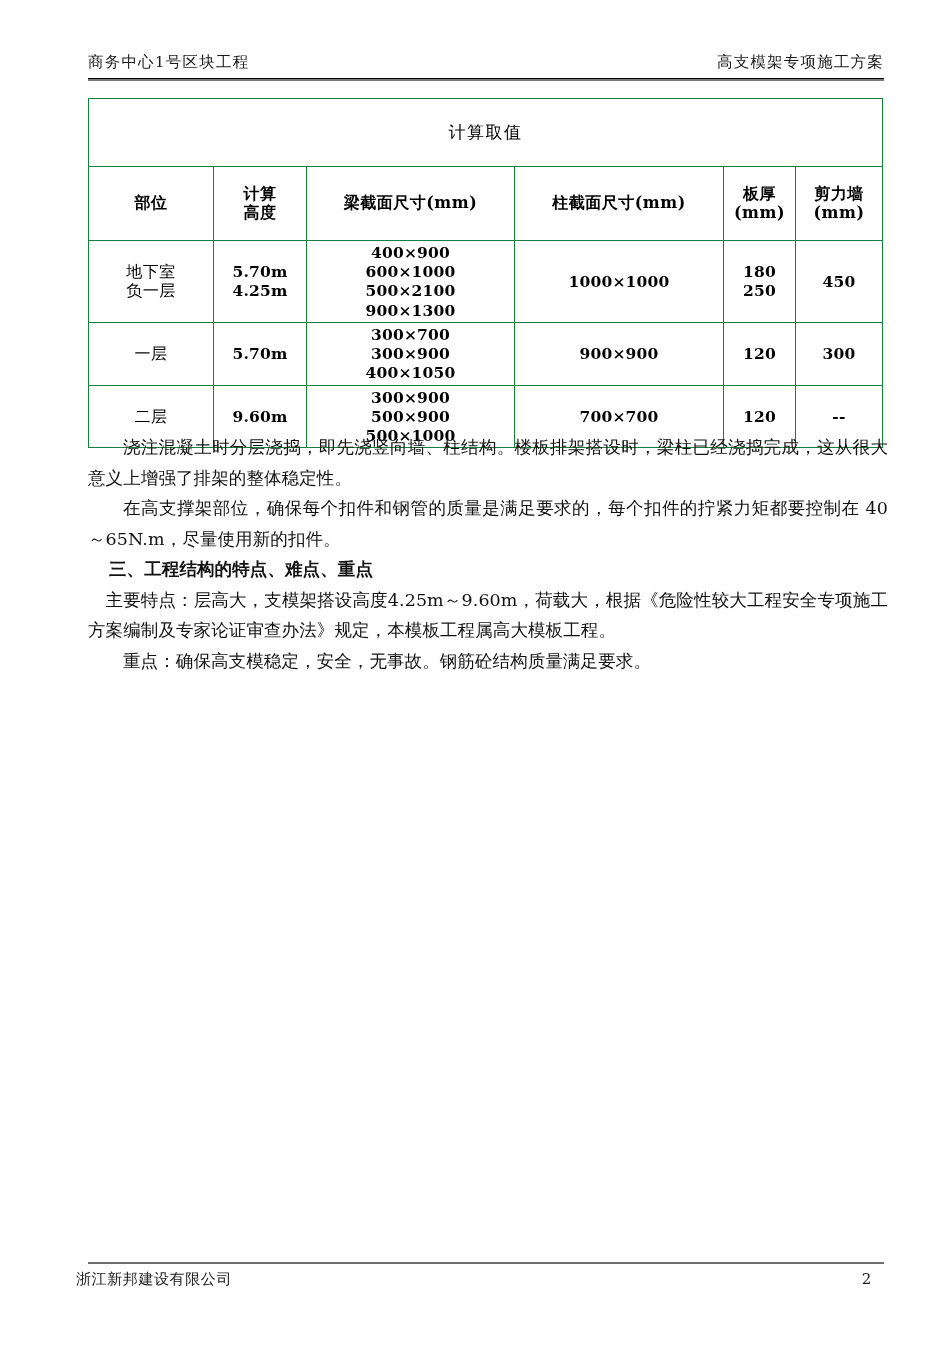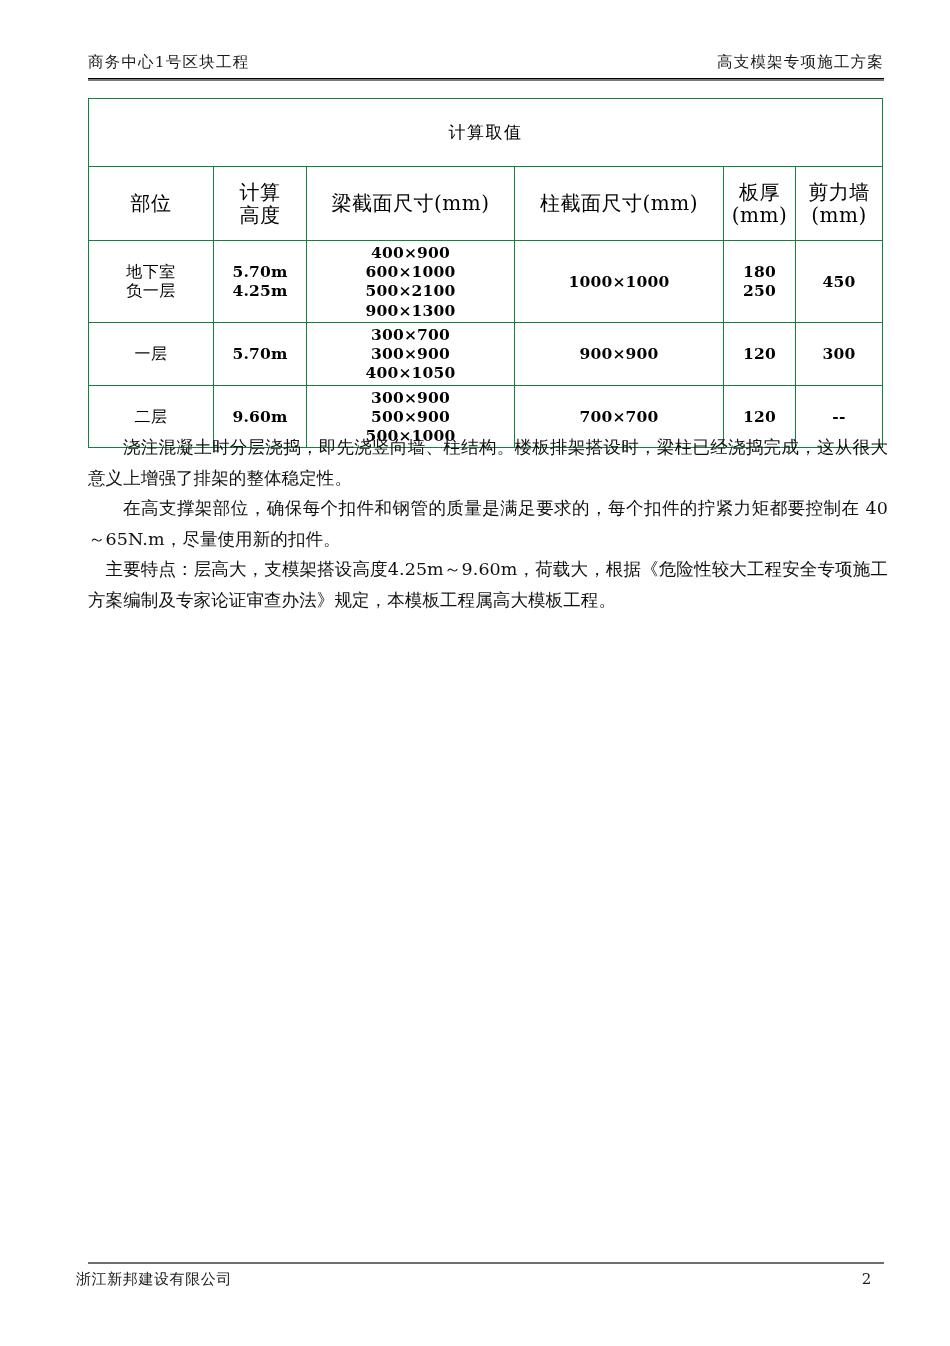--- a/index.html
+++ b/index.html
@@ -65,24 +65,24 @@
     font-family: "DejaVu Serif", "Liberation Serif", serif;
   }
   .title-cell {
     height: 68px;
     font-size: 17px;
     letter-spacing: 1.5px;
     font-weight: normal;
   }
   .hdr-cell {
     height: 74px;
-    font-size: 20px;
+    font-size: 16px;
     letter-spacing: 0.5px;
     line-height: 1.15;
-    font-weight: normal;
+    font-weight: bold;
   }
   .part-cell {
     font-size: 16px;
     line-height: 1.22;
     letter-spacing: 0.5px;
     font-weight: normal;
   }
   .num-cell {
     font-weight: bold;
     font-size: 15.5px;
@@ -237,21 +237,23 @@
         <td class="num-cell">700×700</td>
         <td class="num-cell">120</td>
         <td class="num-cell">--</td>
       </tr>
     </tbody>
   </table>
 
   <div class="body-copy">
     <p class="indent-2">浇注混凝土时分层浇捣，即先浇竖向墙、柱结构。楼板排架搭设时，梁柱已经浇捣完成，这从很大意义上增强了排架的整体稳定性。</p>
     <p class="indent-2">在高支撑架部位，确保每个扣件和钢管的质量是满足要求的，每个扣件的拧紧力矩都要控制在 40～65N.m，尽量使用新的扣件。</p>
+    <p class="sec-head">三、工程结构的特点、难点、重点</p>
     <p class="indent-1">主要特点：层高大，支模架搭设高度4.25m～9.60m，荷载大，根据《危险性较大工程安全专项施工方案编制及专家论证审查办法》规定，本模板工程属高大模板工程。</p>
+    <p class="indent-2">重点：确保高支模稳定，安全，无事故。钢筋砼结构质量满足要求。</p>
   </div>
 
   <div class="footer-rule"></div>
   <div class="footer">
     <span>浙江新邦建设有限公司</span>
     <span>2</span>
   </div>
 
 </div>
 

